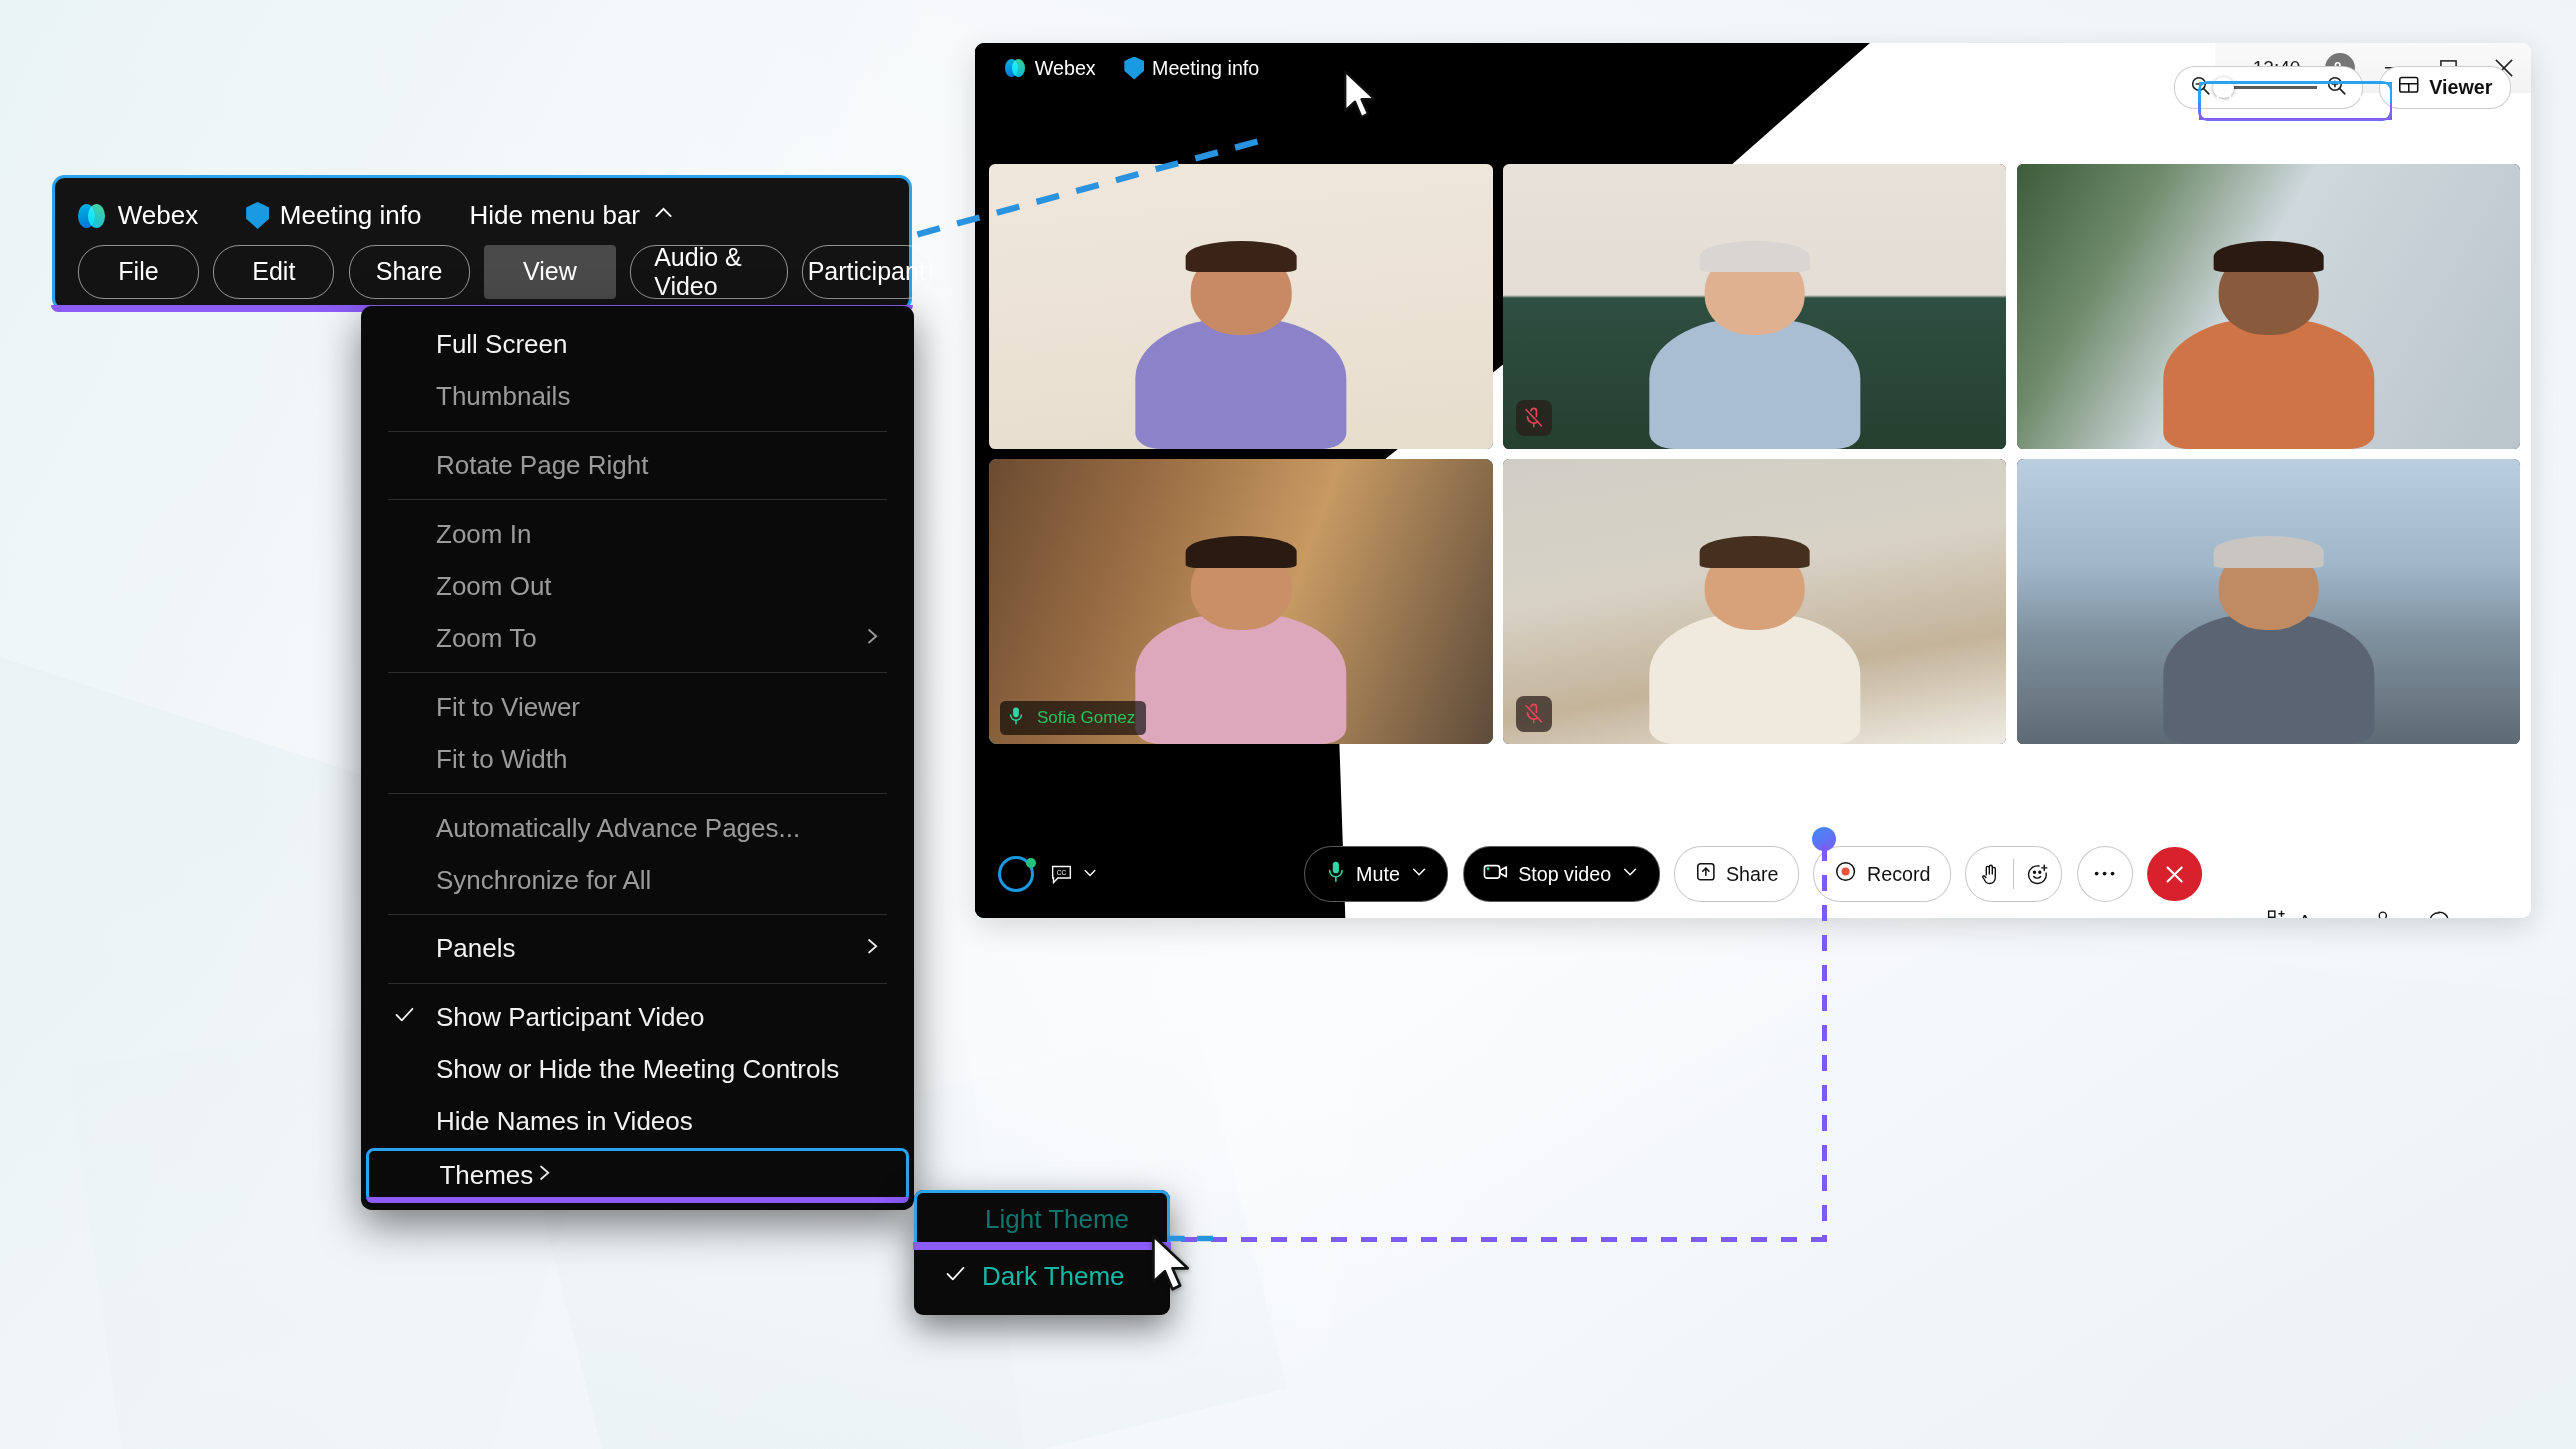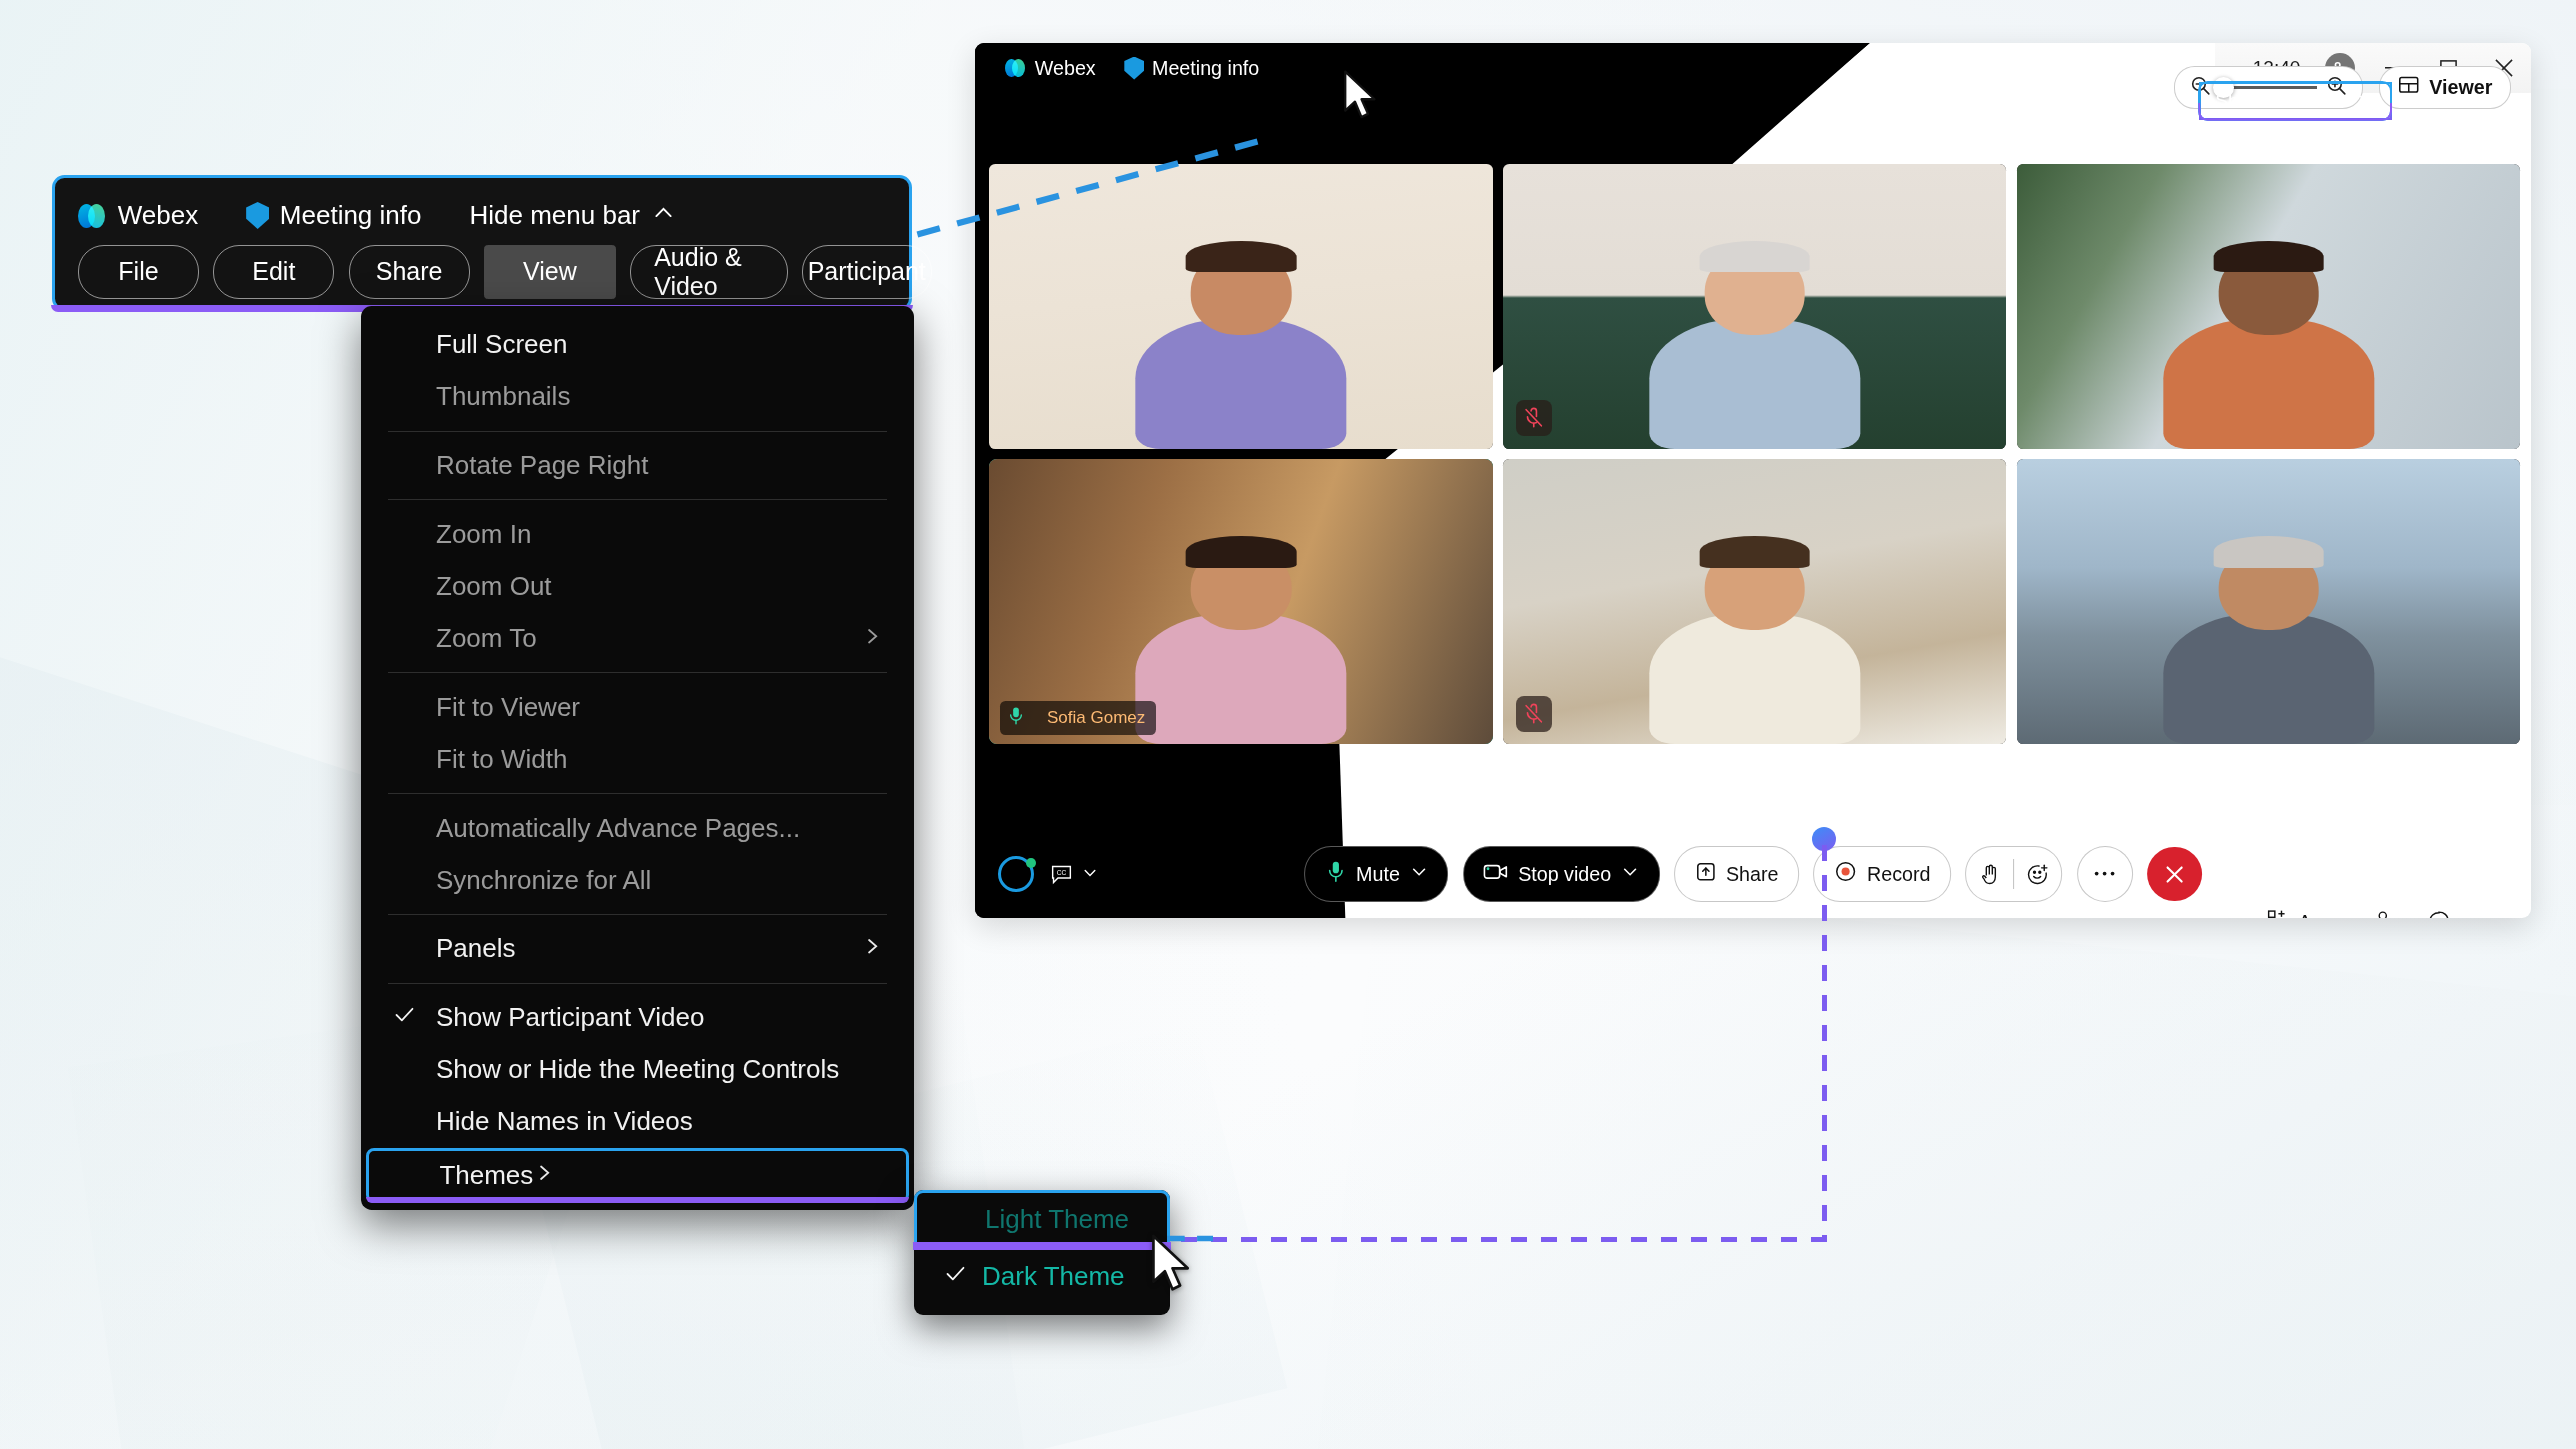--- a/index.html
+++ b/index.html
@@ -72,22 +72,22 @@
   #show-menu-bar .glowbox.under{border-color:#8b5cf6;clip-path:polygon(0 55%,100% 55%,100% 100%,0 100%);}
 
   
   #video-grid{
     position:absolute;left:14.3px;top:121px;width:1531px;height:580px;
     display:grid;grid-template-columns:repeat(3,1fr);grid-template-rows:repeat(2,1fr);gap:10.7px;
   }
   .tile{position:relative;border-radius:6.3px;overflow:hidden;background:#2b2b2b;}
   .tile.active{outline:3.6px solid #2fb8a0;outline-offset:-3.6px;border-radius:8px;}
   .tile .scene{position:absolute;inset:0;}
-  .namechip{position:absolute;left:10.7px;bottom:9px;display:flex;align-items:center;gap:23px;
-    background:rgba(0,0,0,.62);border-radius:5.4px;padding:4.5px 10.7px 4.5px 8px;color:#fdba74;font-size:17px;}
+  .namechip{position:absolute;left:10.7px;bottom:9px;display:flex;align-items:center;gap:13px;
+    background:rgba(0,0,0,.62);border-radius:5.4px;padding:4.5px 10.7px 4.5px 8px;color:#22c55e;font-size:17px;}
   .mutechip{position:absolute;left:12.5px;bottom:12.5px;width:36px;height:36px;border-radius:8px;
     background:rgba(40,28,24,.72);display:flex;align-items:center;justify-content:center;}
 
   
   .sc-a{background:linear-gradient(175deg,#efe7dc 0%,#ece3d6 45%,#e7ddcd 100%);}
   .sc-b{background:linear-gradient(180deg,#e7e1da 0%,#e3ddd5 46%,#2f4f42 47%,#24402f 100%);}
   .sc-c{background:linear-gradient(120deg,#3c5c3a 0%,#6e8a6a 22%,#cfd8dc 45%,#b9c4cb 100%);}
   .sc-d{background:linear-gradient(110deg,#6a4b31 0%,#9c6f45 30%,#c79a63 58%,#5d4b3a 100%);}
   .sc-e{background:linear-gradient(170deg,#cfcec6 0%,#d8d2c6 40%,#c4b49a 70%,#efece4 100%);}
   .sc-f{background:linear-gradient(180deg,#b9cfe0 0%,#9fb6c9 38%,#7f919e 62%,#5d6a74 100%);}

